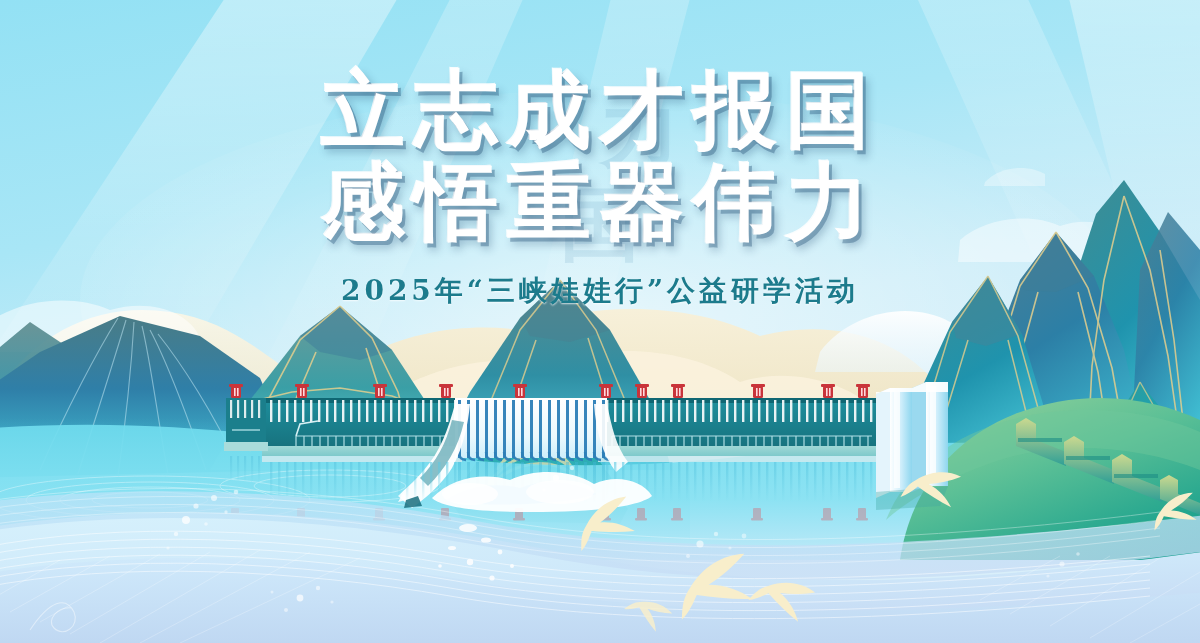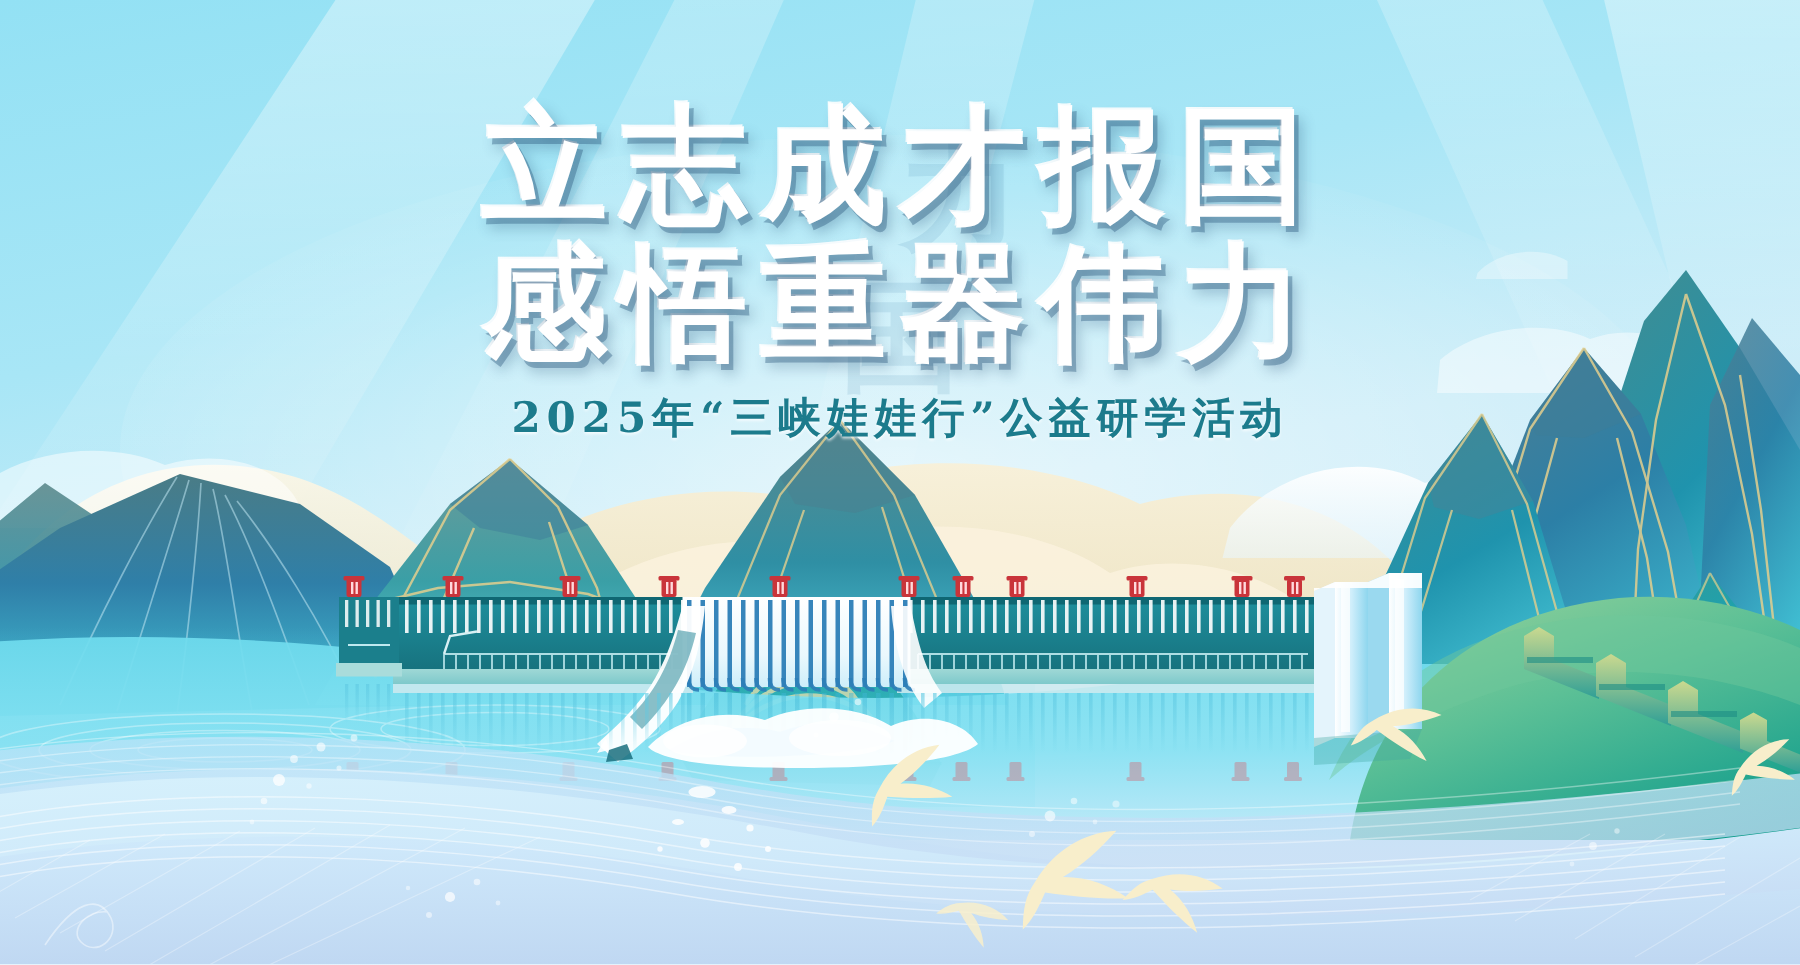--- a/index.html
+++ b/index.html
@@ -32,21 +32,21 @@
     color:#ffffff;
     text-shadow:
        3px 4px 0 rgba(40,85,120,.38),
        5px 7px 9px rgba(30,70,110,.30),
       -1px -1px 0 rgba(255,255,255,.9);
     white-space:nowrap;
   }
   .ttl-line.l2{ margin-top:2px; }
 
   .subtitle{
-    margin-top:12px;
+    margin-top:24px;
     font-family:"DejaVu Serif","Liberation Serif",serif;
     font-weight:700;
     font-size:28px;
     letter-spacing:4px;
     color:#1c7b8c;
     text-shadow:0 1px 2px rgba(255,255,255,.75);
     white-space:nowrap;
   }
 
   

